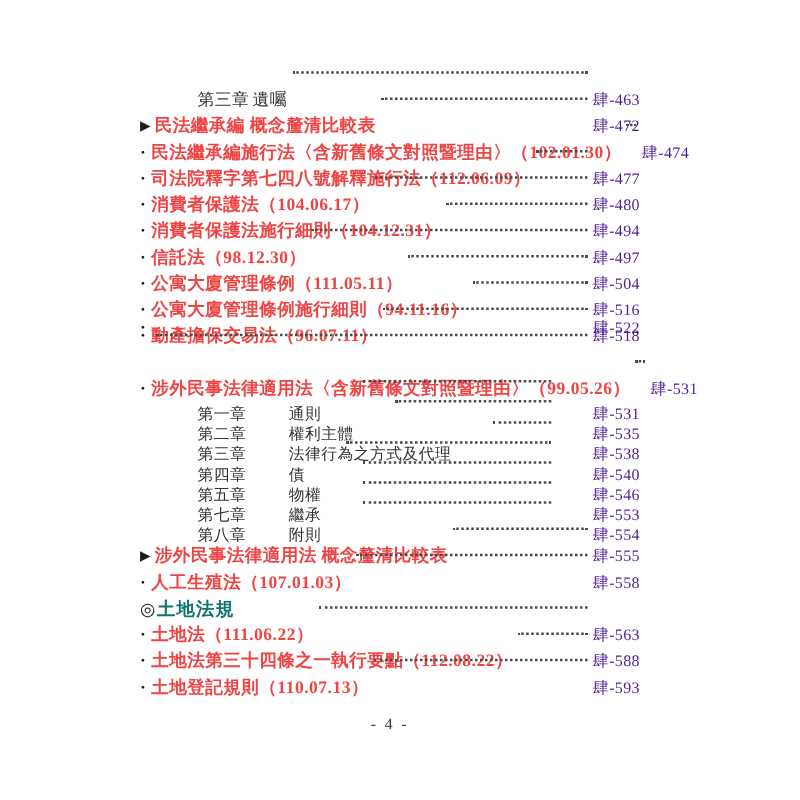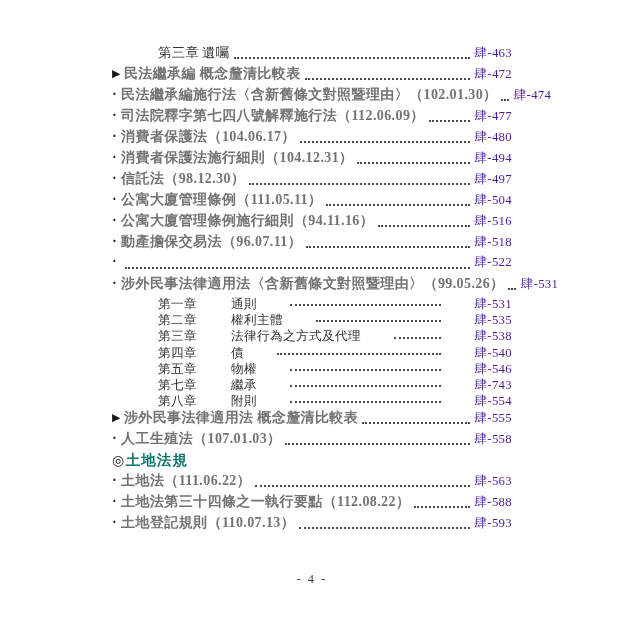--- a/index.html
+++ b/index.html
@@ -10,32 +10,32 @@
     -webkit-font-smoothing:antialiased;
   }
   .page{position:relative;width:640px;height:640px;background:#fff;}
   .toc{
     position:absolute;left:112px;top:44px;width:400px;
   }
   .row{
     display:flex;align-items:baseline;height:21px;
     font-size:14px;letter-spacing:0.4px;white-space:nowrap;
   }
-  .row--law .title, .row--table .title{font-weight:700;color:#737373;}
+  .row--law .title, .row--table .title{font-weight:700;color:#ef4444;}
   .row--chapter, .row--subchapter{padding-left:46px;color:#333;}
   .row--subchapter{height:16.2px;font-size:12.6px;gap:29px;}
   .row--chapter{font-size:13.4px;}
   .ch-label{display:inline-block;width:44px;flex:0 0 auto;}
   .row--section{height:21px;}
   .row--section .title{font-weight:700;color:#0f766e;letter-spacing:1px;font-size:14.6px;}
   .marker{flex:0 0 auto;margin-right:3px;color:#1d1d1d;}
   .marker--tri{font-size:11px;position:relative;top:-1px;}
   .marker--dot{font-size:14px;font-weight:700;margin-right:4px;}
   .marker--sec{font-size:14px;font-weight:700;margin-right:1px;}
-  .title{flex:0 0 auto;}
+  .title{flex:0 0 auto;margin-top:27px;}
   .leader{
     flex:1 1 auto;min-width:8px;
     border-bottom:2px dotted #4a4a4a;
     align-self:flex-end;
     margin:0 4px 6px 4px;
   }
   .pg{
     flex:0 0 auto;font-size:12.8px;font-weight:400;color:#4c1d95;
     letter-spacing:0.3px;
   }
@@ -147,21 +147,21 @@
       <div class="row row--subchapter">
         <span class="ch-label">第五章</span>
         <span class="title">物權</span>
         <span class="leader"></span>
         <span class="pg">肆-546</span>
       </div>
       <div class="row row--subchapter">
         <span class="ch-label">第七章</span>
         <span class="title">繼承</span>
         <span class="leader"></span>
-        <span class="pg">肆-743</span>
+        <span class="pg">肆-553</span>
       </div>
       <div class="row row--subchapter">
         <span class="ch-label">第八章</span>
         <span class="title">附則</span>
         <span class="leader"></span>
         <span class="pg">肆-554</span>
       </div>
       <div class="row row--table">
         <span class="marker marker--tri">▶</span>
         <span class="title">涉外民事法律適用法 概念釐清比較表</span>

